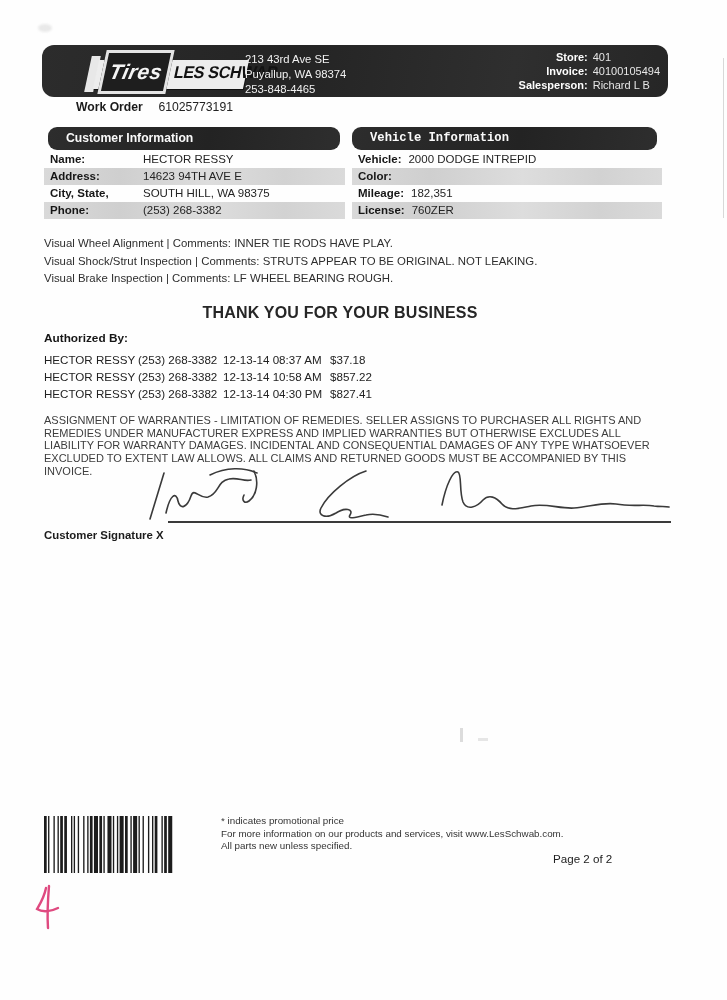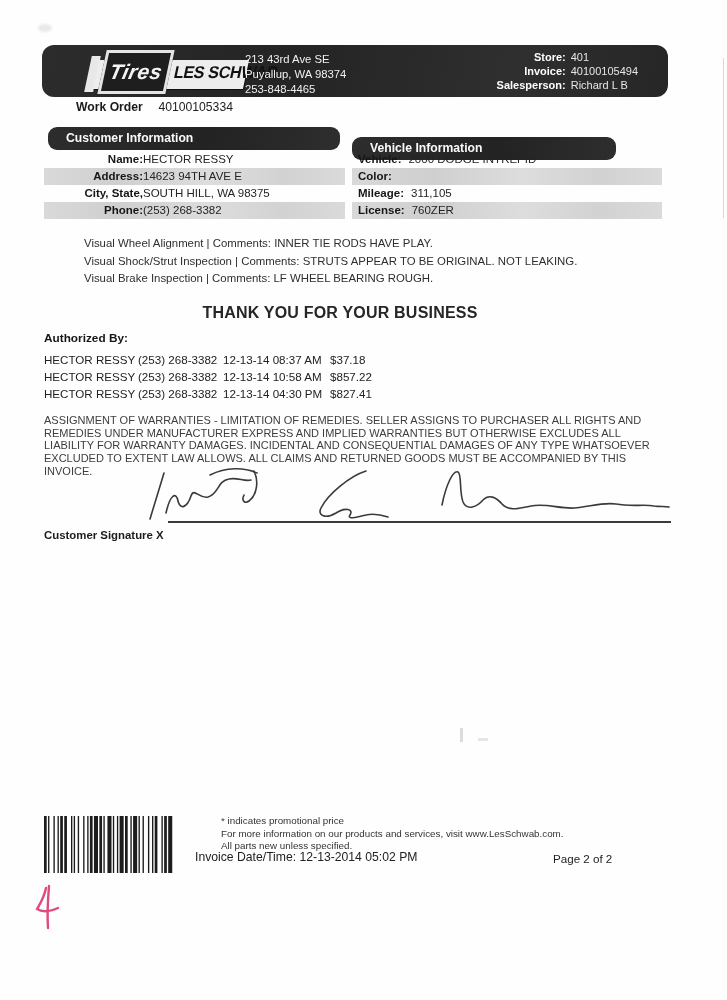--- a/index.html
+++ b/index.html
@@ -16,44 +16,44 @@
   
   .top-bar { position:absolute; left:42px; top:45px; width:626px; height:52px;
              background:linear-gradient(100deg,#2c2c2c,#242424 40%,#2f2f2f 75%,#262626); border-radius:12px; }
   .logo { position:absolute; left:8px; top:2px; width:200px; height:48px; }
   .logo-band { position:absolute; left:46px; top:13px; width:150px; height:29px; background:#ededed; transform:skewX(-12deg); box-shadow:1px 1px 0 #111; }
   .logo-slash { position:absolute; left:38px; top:9px; width:9px; height:36px; background:#e8e8e8; transform:skewX(-12deg); }
   .logo-tires-box { position:absolute; left:52px; top:3px; width:68px; height:44px; background:#1e1e1e; border:3px solid #e4e4e4; transform:skewX(-12deg); display:flex; align-items:center; justify-content:center; }
   .logo-tires { color:#f4f4f4; font-style:italic; font-weight:bold; font-size:21px; letter-spacing:0.5px; }
   .logo-brand { position:absolute; left:124px; top:16px; color:#121212; font-weight:bold; font-size:17px; transform:skewX(-12deg) scaleX(0.94); transform-origin:left; letter-spacing:-0.3px; white-space:nowrap; }
   .addr-block { position:absolute; left:203px; top:7px; color:#f0f0f0; font-size:11.3px; line-height:14.8px; }
-  .store-block { position:absolute; right:30px; top:6px; display:grid; grid-template-columns:auto auto; column-gap:5px; font-size:11px; line-height:13.8px; }
+  .store-block { position:absolute; right:8px; top:6px; display:grid; grid-template-columns:auto auto; column-gap:5px; font-size:11px; line-height:13.8px; }
   .store-block .lbl { text-align:right; font-weight:bold; color:#fdfdfd; }
   .store-block .val { text-align:left; color:#e6e6e6; }
 
   
   .work-order { position:absolute; left:48px; top:100px; font-size:12.2px; }
   .work-order .wo-label { font-weight:bold; color:#1a1a1a; display:inline-block; width:79px;margin-left:28px; }
   .work-order .wo-value { color:#222; }
 
   
   .sec-hdr { position:absolute; height:23px; background:linear-gradient(100deg,#2d2d2d,#232323 55%,#2e2e2e); border-radius:9px; color:#fafafa; font-weight:bold; font-size:12.2px; line-height:23px; padding-left:18px; }
   .cust-hdr { left:48px; top:127px; width:292px; }
-  .veh-hdr  { left:352px; top:137px; width:264px; }
-  .info-rows { position:absolute; top:151px;text-align:right; }
+  .veh-hdr  { left:352px; top:127px; width:305px;font-family:Liberation Mono, monospace; }
+  .info-rows { position:absolute; top:151px; }
   .cust-rows { left:44px; width:301px; }
   .veh-rows  { left:352px; width:310px; }
   .info-row { height:17px; font-size:11.5px; line-height:17px; display:flex; padding-left:6px; }
   .info-row.gray { background:linear-gradient(90deg,#d9d9d9,#cfcfcf 25%,#dddddd 55%,#d2d2d2 80%,#dadada); }
   .cust-rows .row-label { font-weight:bold; color:#161616; width:93px; flex:none; }
   .veh-rows  .row-label { font-weight:bold; color:#161616; margin-right:7px; }
   .row-value { color:#242424; white-space:nowrap; }
 
   
-  .comments { position:absolute; left:44px; top:235px; font-size:11.4px; line-height:17.6px; color:#2e2e2e;margin-left:40px; }
+  .comments { position:absolute; left:44px; top:235px; font-size:11.4px; line-height:17.6px; color:#2e2e2e; }
 
   
   .thank-you { position:absolute; left:44px; top:304px; width:592px; text-align:center; font-weight:bold; font-size:16px; color:#262626; letter-spacing:0.2px; }
 
   
   .auth-title { position:absolute; left:44px; top:331px; font-weight:bold; font-size:11.8px; color:#161616; }
   .auth-rows { position:absolute; left:44px; top:351px; font-size:11.6px; color:#222; }
   .auth-row { display:grid; grid-template-columns:94px 85px 107px auto; height:17px; line-height:17px; white-space:nowrap; }
 
   
@@ -102,21 +102,21 @@
       <span class="val">401</span>
       <span class="lbl">Invoice:</span>
       <span class="val">40100105494</span>
       <span class="lbl">Salesperson:</span>
       <span class="val">Richard L B</span>
     </div>
   </div>
 
   <div class="work-order">
     <span class="wo-label">Work Order</span>
-    <span class="wo-value">40100105334</span>
+    <span class="wo-value">61025773191</span>
   </div>
 
   <div class="sec-hdr cust-hdr">Customer Information</div>
   <div class="info-rows cust-rows">
     <div class="info-row">
       <span class="row-label">Name:</span>
       <span class="row-value">HECTOR RESSY</span>
     </div>
     <div class="info-row gray">
       <span class="row-label">Address:</span>
@@ -137,21 +137,21 @@
     <div class="info-row">
       <span class="row-label">Vehicle:</span>
       <span class="row-value">2000 DODGE INTREPID</span>
     </div>
     <div class="info-row gray">
       <span class="row-label">Color:</span>
       <span class="row-value"></span>
     </div>
     <div class="info-row">
       <span class="row-label">Mileage:</span>
-      <span class="row-value">311,105</span>
+      <span class="row-value">182,351</span>
     </div>
     <div class="info-row gray">
       <span class="row-label">License:</span>
       <span class="row-value">760ZER</span>
     </div>
   </div>
 
   <div class="comments">
     <div>Visual Wheel Alignment | Comments: INNER TIE RODS HAVE PLAY.</div>
     <div>Visual Shock/Strut Inspection | Comments: STRUTS APPEAR TO BE ORIGINAL. NOT LEAKING.</div>
@@ -228,21 +228,20 @@
       <rect x="117.45000000000003" y="0" width="1.35" height="57" fill="#1c1c1c"></rect>
       <rect x="120.15000000000003" y="0" width="2.7" height="57" fill="#1c1c1c"></rect>
       <rect x="124.20000000000003" y="0" width="4.050000000000001" height="57" fill="#1c1c1c"></rect>
     </svg>
 
   <div class="foot-notes">
     <div>* indicates promotional price</div>
     <div>For more information on our products and services, visit www.LesSchwab.com.</div>
     <div>All parts new unless specified.</div>
   </div>
-  <div class="invoice-dt">Invoice Date/Time: 12-13-2014 05:02 PM</div>
   <div class="page-num">Page 2 of 2</div>
 
   <svg class="pink-four" viewBox="0 0 28 50">
     <g fill="none" stroke="#df4a80" stroke-width="2.4" stroke-linecap="round">
       <path d="M12,5 C10,15 6,21 3,26 C9,30 18,28 24,25"></path>
       <path d="M15,3 C14,15 13,31 14,45"></path>
     </g>
   </svg>
 
 </div>

